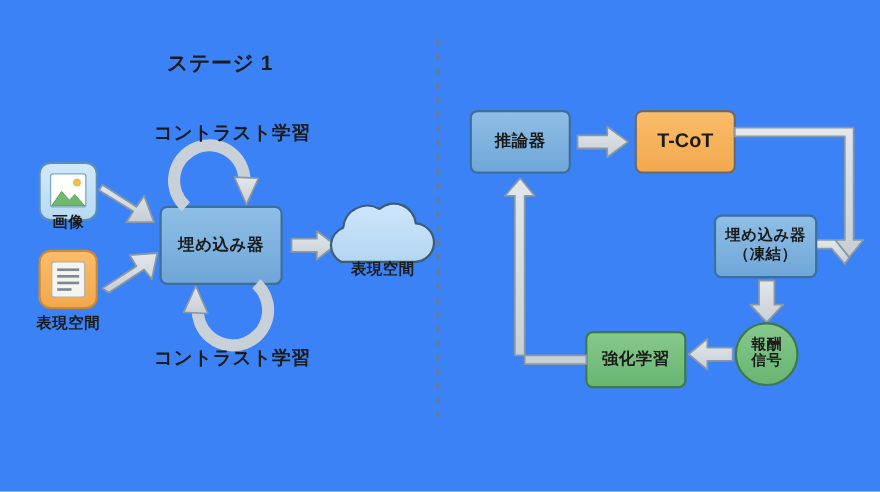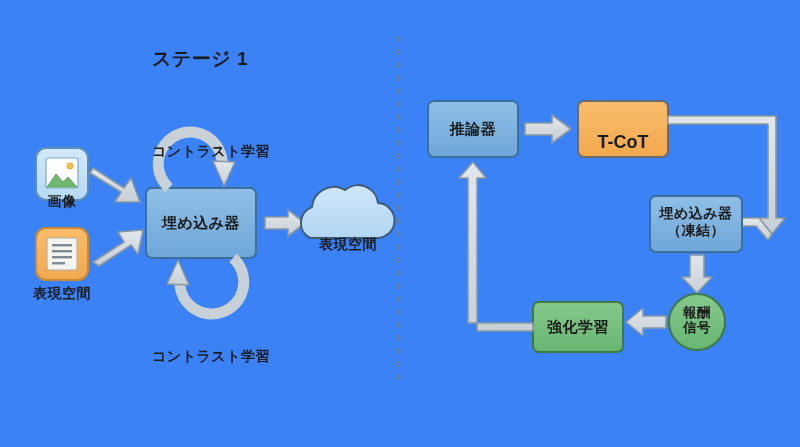--- a/index.html
+++ b/index.html
@@ -40,23 +40,22 @@
     font-weight: bold;
   }
   .node-label.two-line {
     line-height: 1.18;
   }
   .caption {
     font-size: 14px;
     font-weight: bold;
   }
   .loop-label {
-    font-size: 14px;
-    font-weight: bold;
-    margin-top: 32px;
+    font-size: 17px;
+    font-weight: bold;
   }
   .t-cot-label {
     font-size: 18px;
     font-weight: bold;
     letter-spacing: 0px;
   }
   .reward-label {
     font-size: 13.5px;
     font-weight: bold;
     line-height: 1.1;
@@ -222,21 +221,21 @@
   <div class="lbl caption" style="left:22px; top:193px; width:80px;">画像</div>
   <div class="lbl caption" style="left:12px; top:285px; width:100px;">表現空間</div>
 
   <div class="lbl node-label" style="left:146px; top:214px; width:110px;">埋め込み器</div>
 
   <div class="lbl caption" style="left:296px; top:236px; width:104px;">表現空間</div>
 
 
   <div class="lbl node-label" style="left:428px; top:120px; width:90px;">推論器</div>
 
-  <div class="lbl t-cot-label" style="left:578px; top:132px; width:90px;">T-CoT</div>
+  <div class="lbl t-cot-label" style="left:578px; top:118px; width:90px;">T-CoT</div>
 
   <div class="lbl node-label two-line" style="left:650px; top:205px; width:92px; font-size:14px;">
     <div>埋め込み器</div>
     <div>（凍結）</div>
   </div>
 
   <div class="lbl node-label" style="left:533px; top:318px; width:90px;">強化学習</div>
 
   <div class="lbl reward-label" style="left:667px; top:306px; width:60px;">
     <div>報酬</div>

